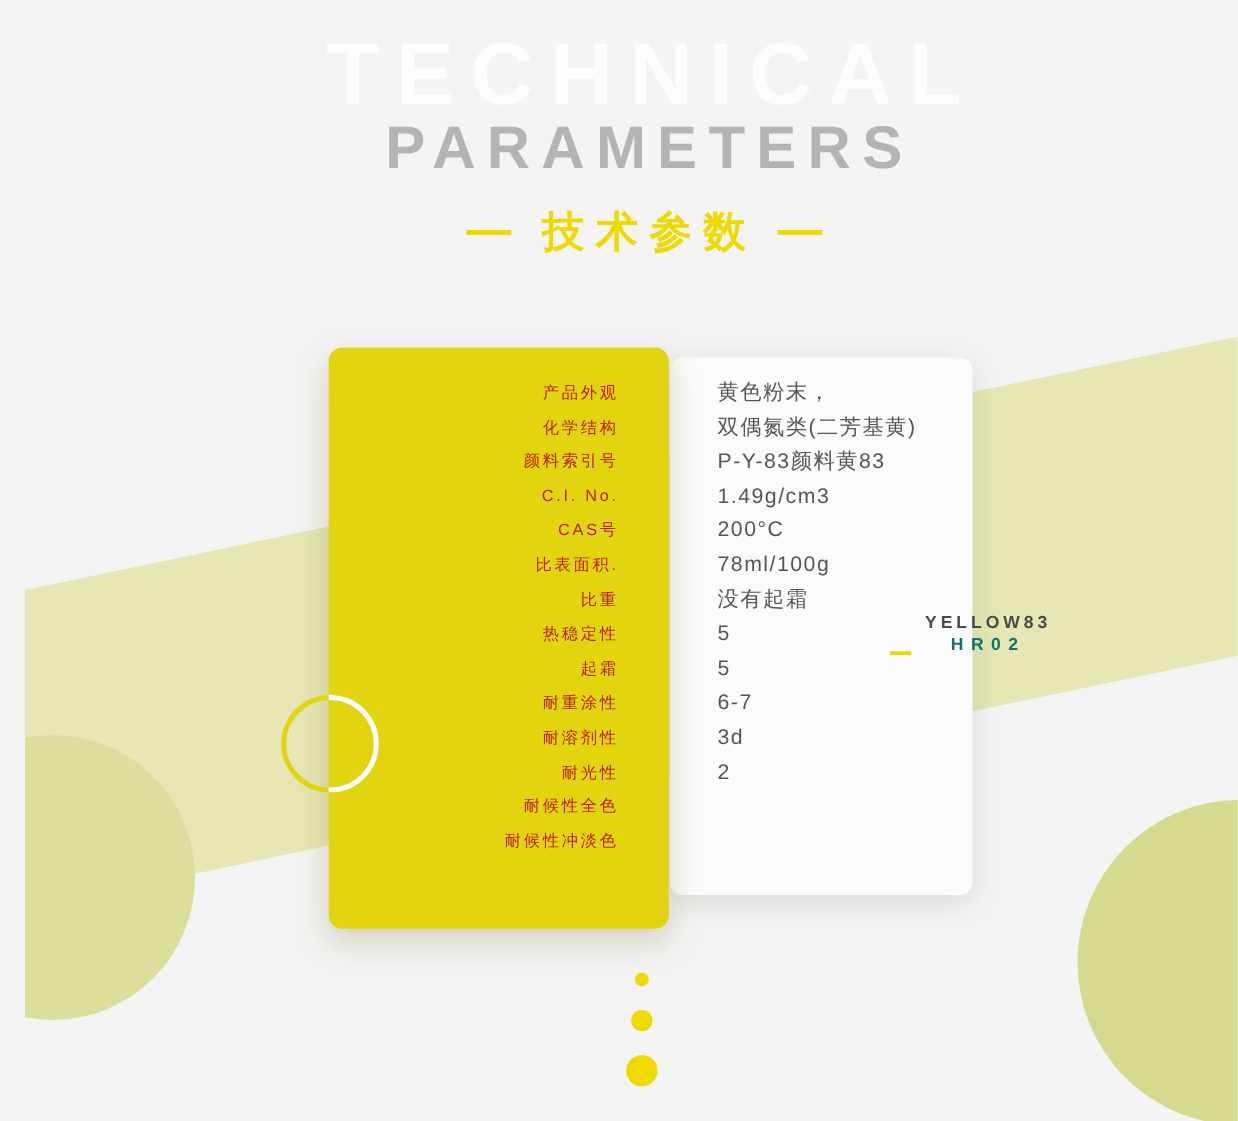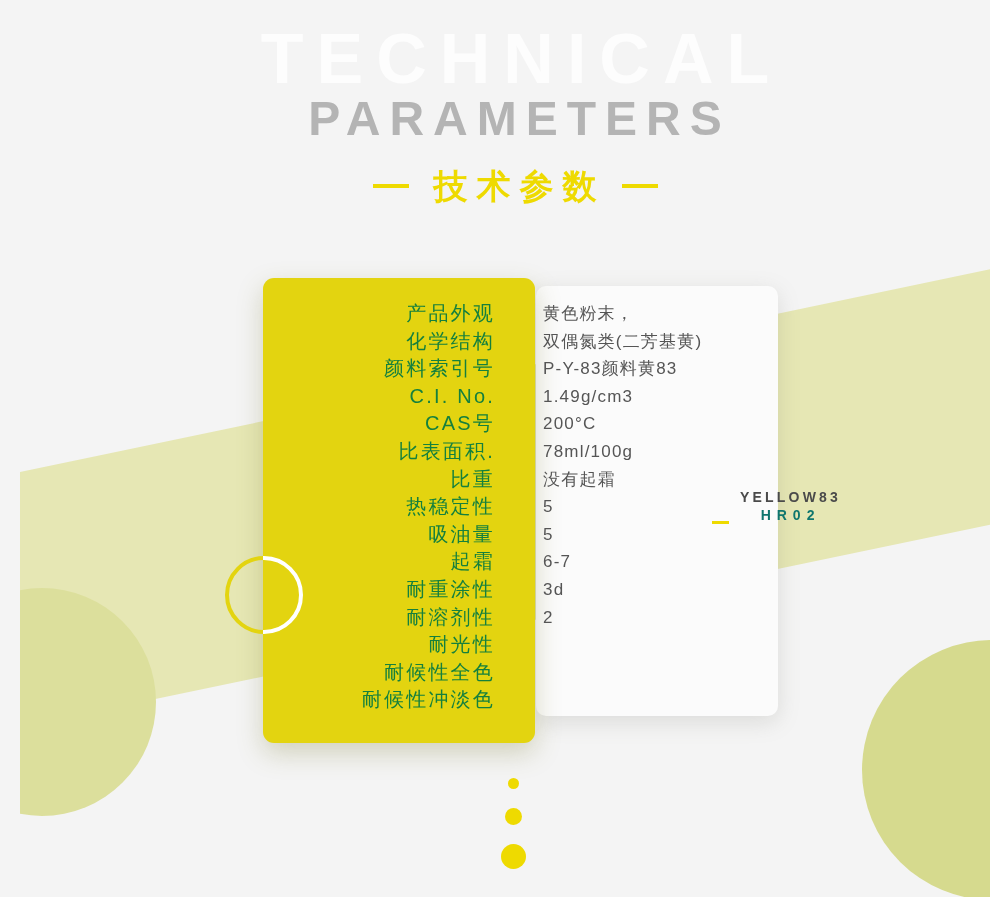--- a/index.html
+++ b/index.html
@@ -160,31 +160,31 @@
 
   
   .labels {
     position:absolute;
     left:243px; top:300px;
     width:232px;
     text-align:right;
     z-index:6;
   }
   .label-item {
-    color:#15803d;
-    font-size:20px;
+    color:#b91c1c;
+    font-size:13px;
     letter-spacing:2.2px;
     line-height:27.6px;
     height:27.6px;
     white-space:nowrap;
   }
 
   .values {
     position:absolute;
-    left:523px; top:300px;
+    left:554px; top:300px;
     width:210px;
     text-align:left;
     z-index:6;
   }
   .value-item {
     color:#555555;
     font-size:17px;
     letter-spacing:1.2px;
     line-height:27.6px;
     height:27.6px;
@@ -265,21 +265,20 @@
 
   <div class="labels" id="labels-col">
       <div class="label-item">产品外观</div>
       <div class="label-item">化学结构</div>
       <div class="label-item">颜料索引号</div>
       <div class="label-item">C.I. No.</div>
       <div class="label-item">CAS号</div>
       <div class="label-item">比表面积.</div>
       <div class="label-item">比重</div>
       <div class="label-item">热稳定性</div>
-      <div class="label-item">吸油量</div>
       <div class="label-item">起霜</div>
       <div class="label-item">耐重涂性</div>
       <div class="label-item">耐溶剂性</div>
       <div class="label-item">耐光性</div>
       <div class="label-item">耐候性全色</div>
       <div class="label-item">耐候性冲淡色</div>
     </div>
 
   <div class="values" id="values-col">
       <div class="value-item">黄色粉末，</div>

